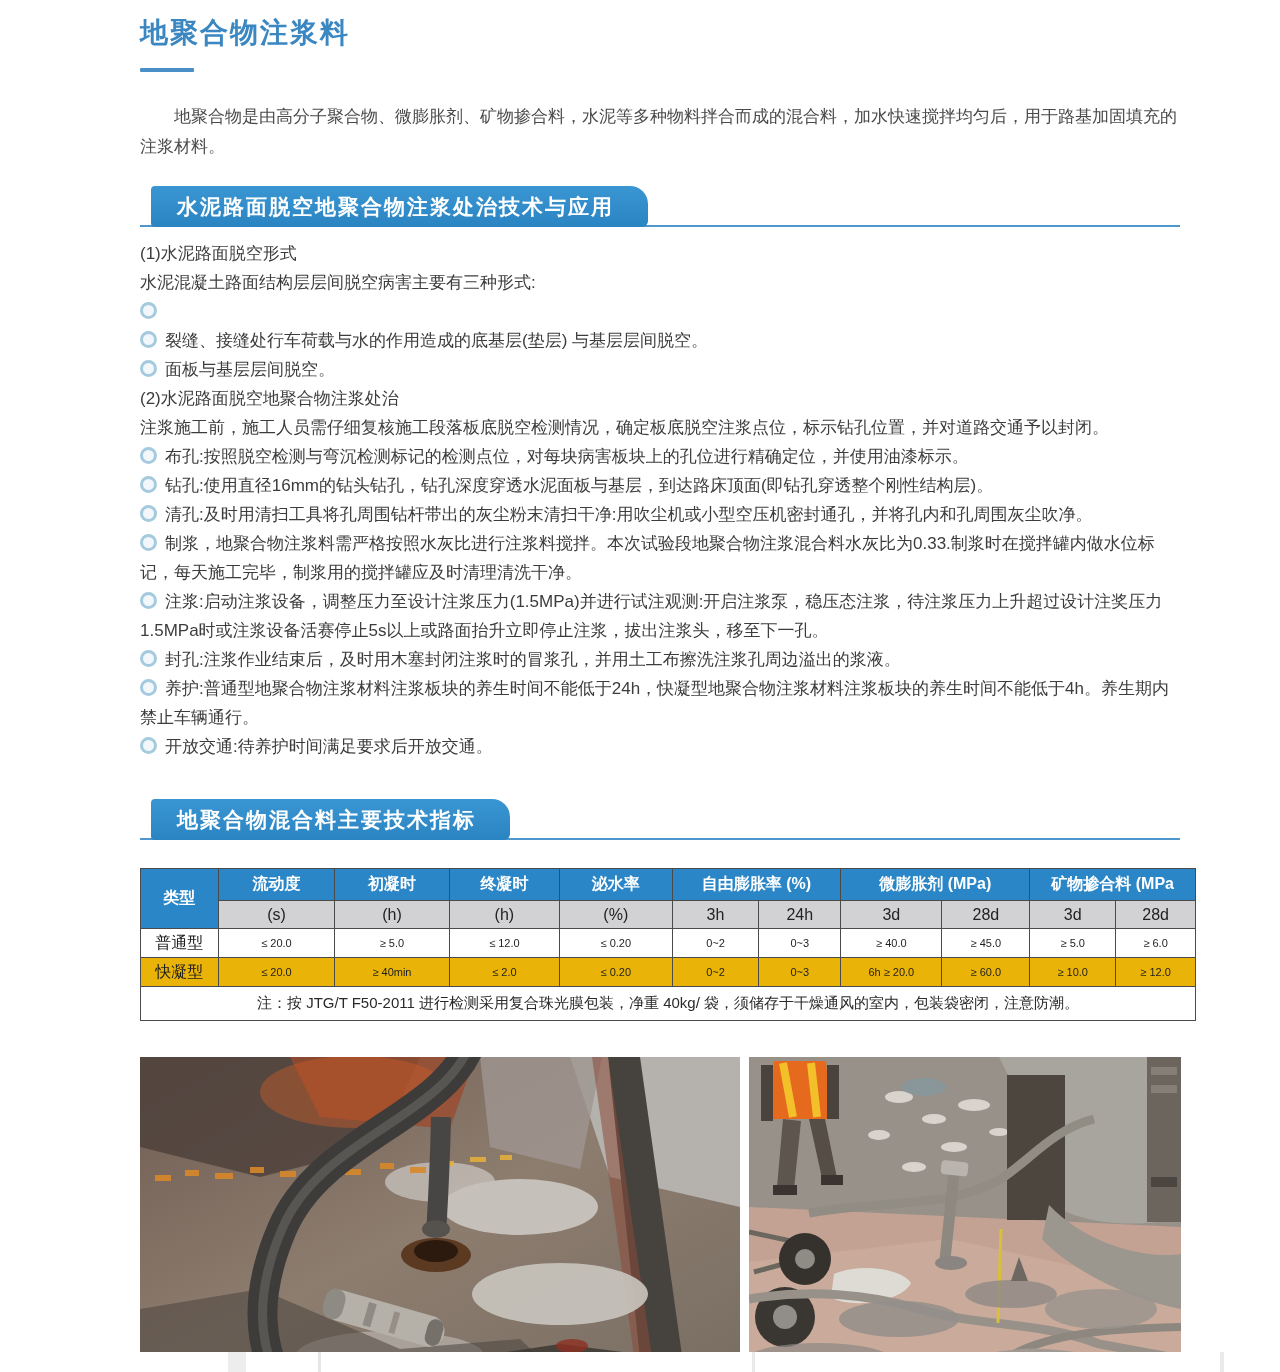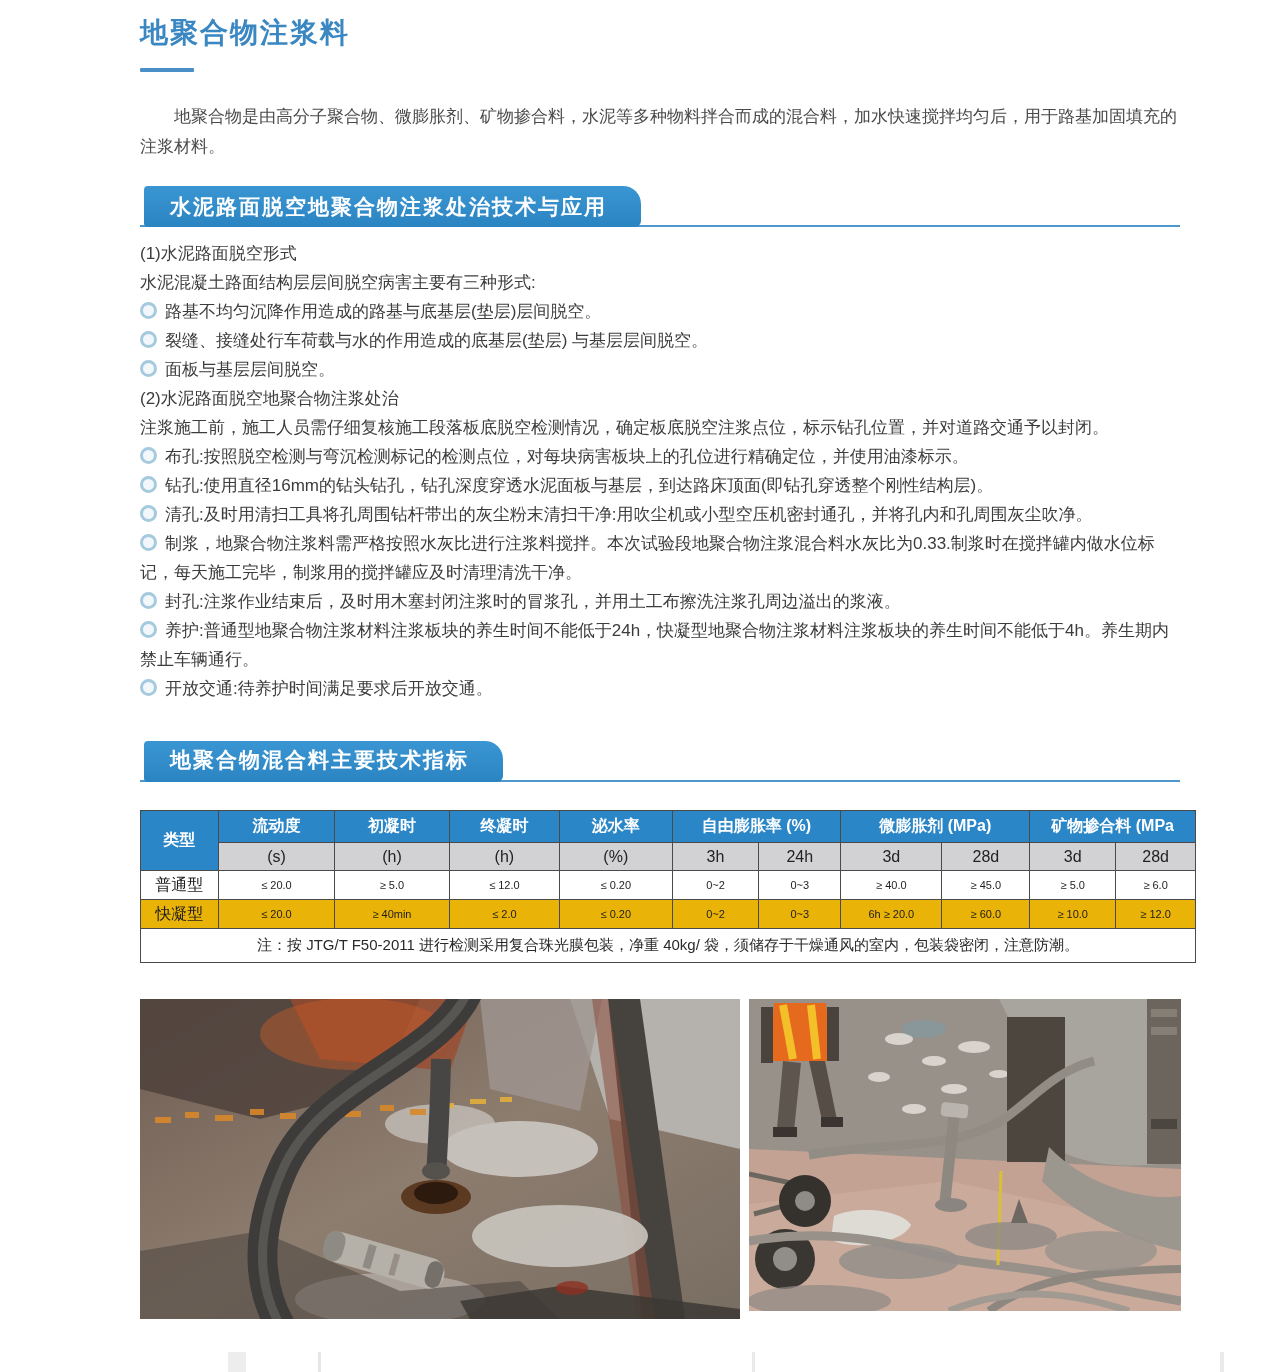--- a/index.html
+++ b/index.html
@@ -10,24 +10,24 @@
   }
   .content{position:absolute;left:140px;top:0;width:1040px;}
   
   .page-title{margin:14px 0 0 0;font-size:28px;font-weight:bold;color:#3a87c2;letter-spacing:2px;}
   .title-underline{margin-top:16px;width:54px;height:4px;background:#4a8fc7;border-radius:1px;}
   
   .intro{margin:30px 0 0 0;font-size:17px;line-height:30px;color:#4a4a4a;text-indent:2em;}
   
   .banner-row{position:relative;height:41px;}
   .banner-row.b1{margin-top:24px;}
-  .banner-row.b2{margin-top:38px;font-family:Liberation Mono, monospace;}
+  .banner-row.b2{margin-top:38px;}
   .banner-tail{position:absolute;left:0;right:0;bottom:0;height:2px;background:#4e97cd;}
   .banner-box{
-    position:absolute;left:4px;top:0;height:41px;line-height:41px;
+    position:absolute;left:11px;top:0;height:41px;line-height:41px;
     background:linear-gradient(180deg,#3a96d2 0%,#2a84c2 100%);
     color:#ffffff;font-size:21px;font-weight:bold;letter-spacing:2px;
     padding:0 34px 0 26px;border-radius:4px 18px 6px 4px;white-space:nowrap;z-index:2;
   }
   
   .lines{margin-top:12px;}
   .line{margin:0;font-size:17px;line-height:29px;color:#3c3c3c;}
   .bullet-dot{
     display:inline-block;width:11px;height:11px;border-radius:50%;
     border:3px solid #a5cade;background:#f2f7fb;margin-right:8px;vertical-align:-2px;
@@ -60,29 +60,30 @@
   <p class="intro">地聚合物是由高分子聚合物、微膨胀剂、矿物掺合料，水泥等多种物料拌合而成的混合料，加水快速搅拌均匀后，用于路基加固填充的注浆材料。</p>
 
   <div class="banner-row b1">
     <div class="banner-tail"></div>
     <div class="banner-box">水泥路面脱空地聚合物注浆处治技术与应用</div>
   </div>
 
   <div class="lines">
     <p class="line"><span>(1)水泥路面脱空形式</span></p>
     <p class="line"><span>水泥混凝土路面结构层层间脱空病害主要有三种形式:</span></p>
-    <p class="line"><span class="bullet-dot"></span><span>路基不均匀沉降作用造成的路基与底基层(垫层)层间脱空。</span></p>
+    <p class="line"><span class="bullet-dot"></span></p>
     <p class="line"><span class="bullet-dot"></span><span>裂缝、接缝处行车荷载与水的作用造成的底基层(垫层) 与基层层间脱空。</span></p>
     <p class="line"><span class="bullet-dot"></span><span>面板与基层层间脱空。</span></p>
     <p class="line"><span>(2)水泥路面脱空地聚合物注浆处治</span></p>
     <p class="line"><span>注浆施工前，施工人员需仔细复核施工段落板底脱空检测情况，确定板底脱空注浆点位，标示钻孔位置，并对道路交通予以封闭。</span></p>
     <p class="line"><span class="bullet-dot"></span><span>布孔:按照脱空检测与弯沉检测标记的检测点位，对每块病害板块上的孔位进行精确定位，并使用油漆标示。</span></p>
     <p class="line"><span class="bullet-dot"></span><span>钻孔:使用直径16mm的钻头钻孔，钻孔深度穿透水泥面板与基层，到达路床顶面(即钻孔穿透整个刚性结构层)。</span></p>
     <p class="line"><span class="bullet-dot"></span><span>清孔:及时用清扫工具将孔周围钻杆带出的灰尘粉末清扫干净:用吹尘机或小型空压机密封通孔，并将孔内和孔周围灰尘吹净。</span></p>
     <p class="line"><span class="bullet-dot"></span><span>制浆，地聚合物注浆料需严格按照水灰比进行注浆料搅拌。本次试验段地聚合物注浆混合料水灰比为0.33.制浆时在搅拌罐内做水位标记，每天施工完毕，制浆用的搅拌罐应及时清理清洗干净。</span></p>
+    <p class="line"><span class="bullet-dot"></span><span>注浆:启动注浆设备，调整压力至设计注浆压力(1.5MPa)并进行试注观测:开启注浆泵，稳压态注浆，待注浆压力上升超过设计注奖压力1.5MPa时或注浆设备活赛停止5s以上或路面抬升立即停止注浆，拔出注浆头，移至下一孔。</span></p>
     <p class="line"><span class="bullet-dot"></span><span>封孔:注浆作业结束后，及时用木塞封闭注浆时的冒浆孔，并用土工布擦洗注浆孔周边溢出的浆液。</span></p>
     <p class="line"><span class="bullet-dot"></span><span>养护:普通型地聚合物注浆材料注浆板块的养生时间不能低于24h，快凝型地聚合物注浆材料注浆板块的养生时间不能低于4h。养生期内禁止车辆通行。</span></p>
     <p class="line"><span class="bullet-dot"></span><span>开放交通:待养护时间满足要求后开放交通。</span></p>
   </div>
 
   <div class="banner-row b2">
     <div class="banner-tail"></div>
     <div class="banner-box">地聚合物混合料主要技术指标</div>
   </div>
 

